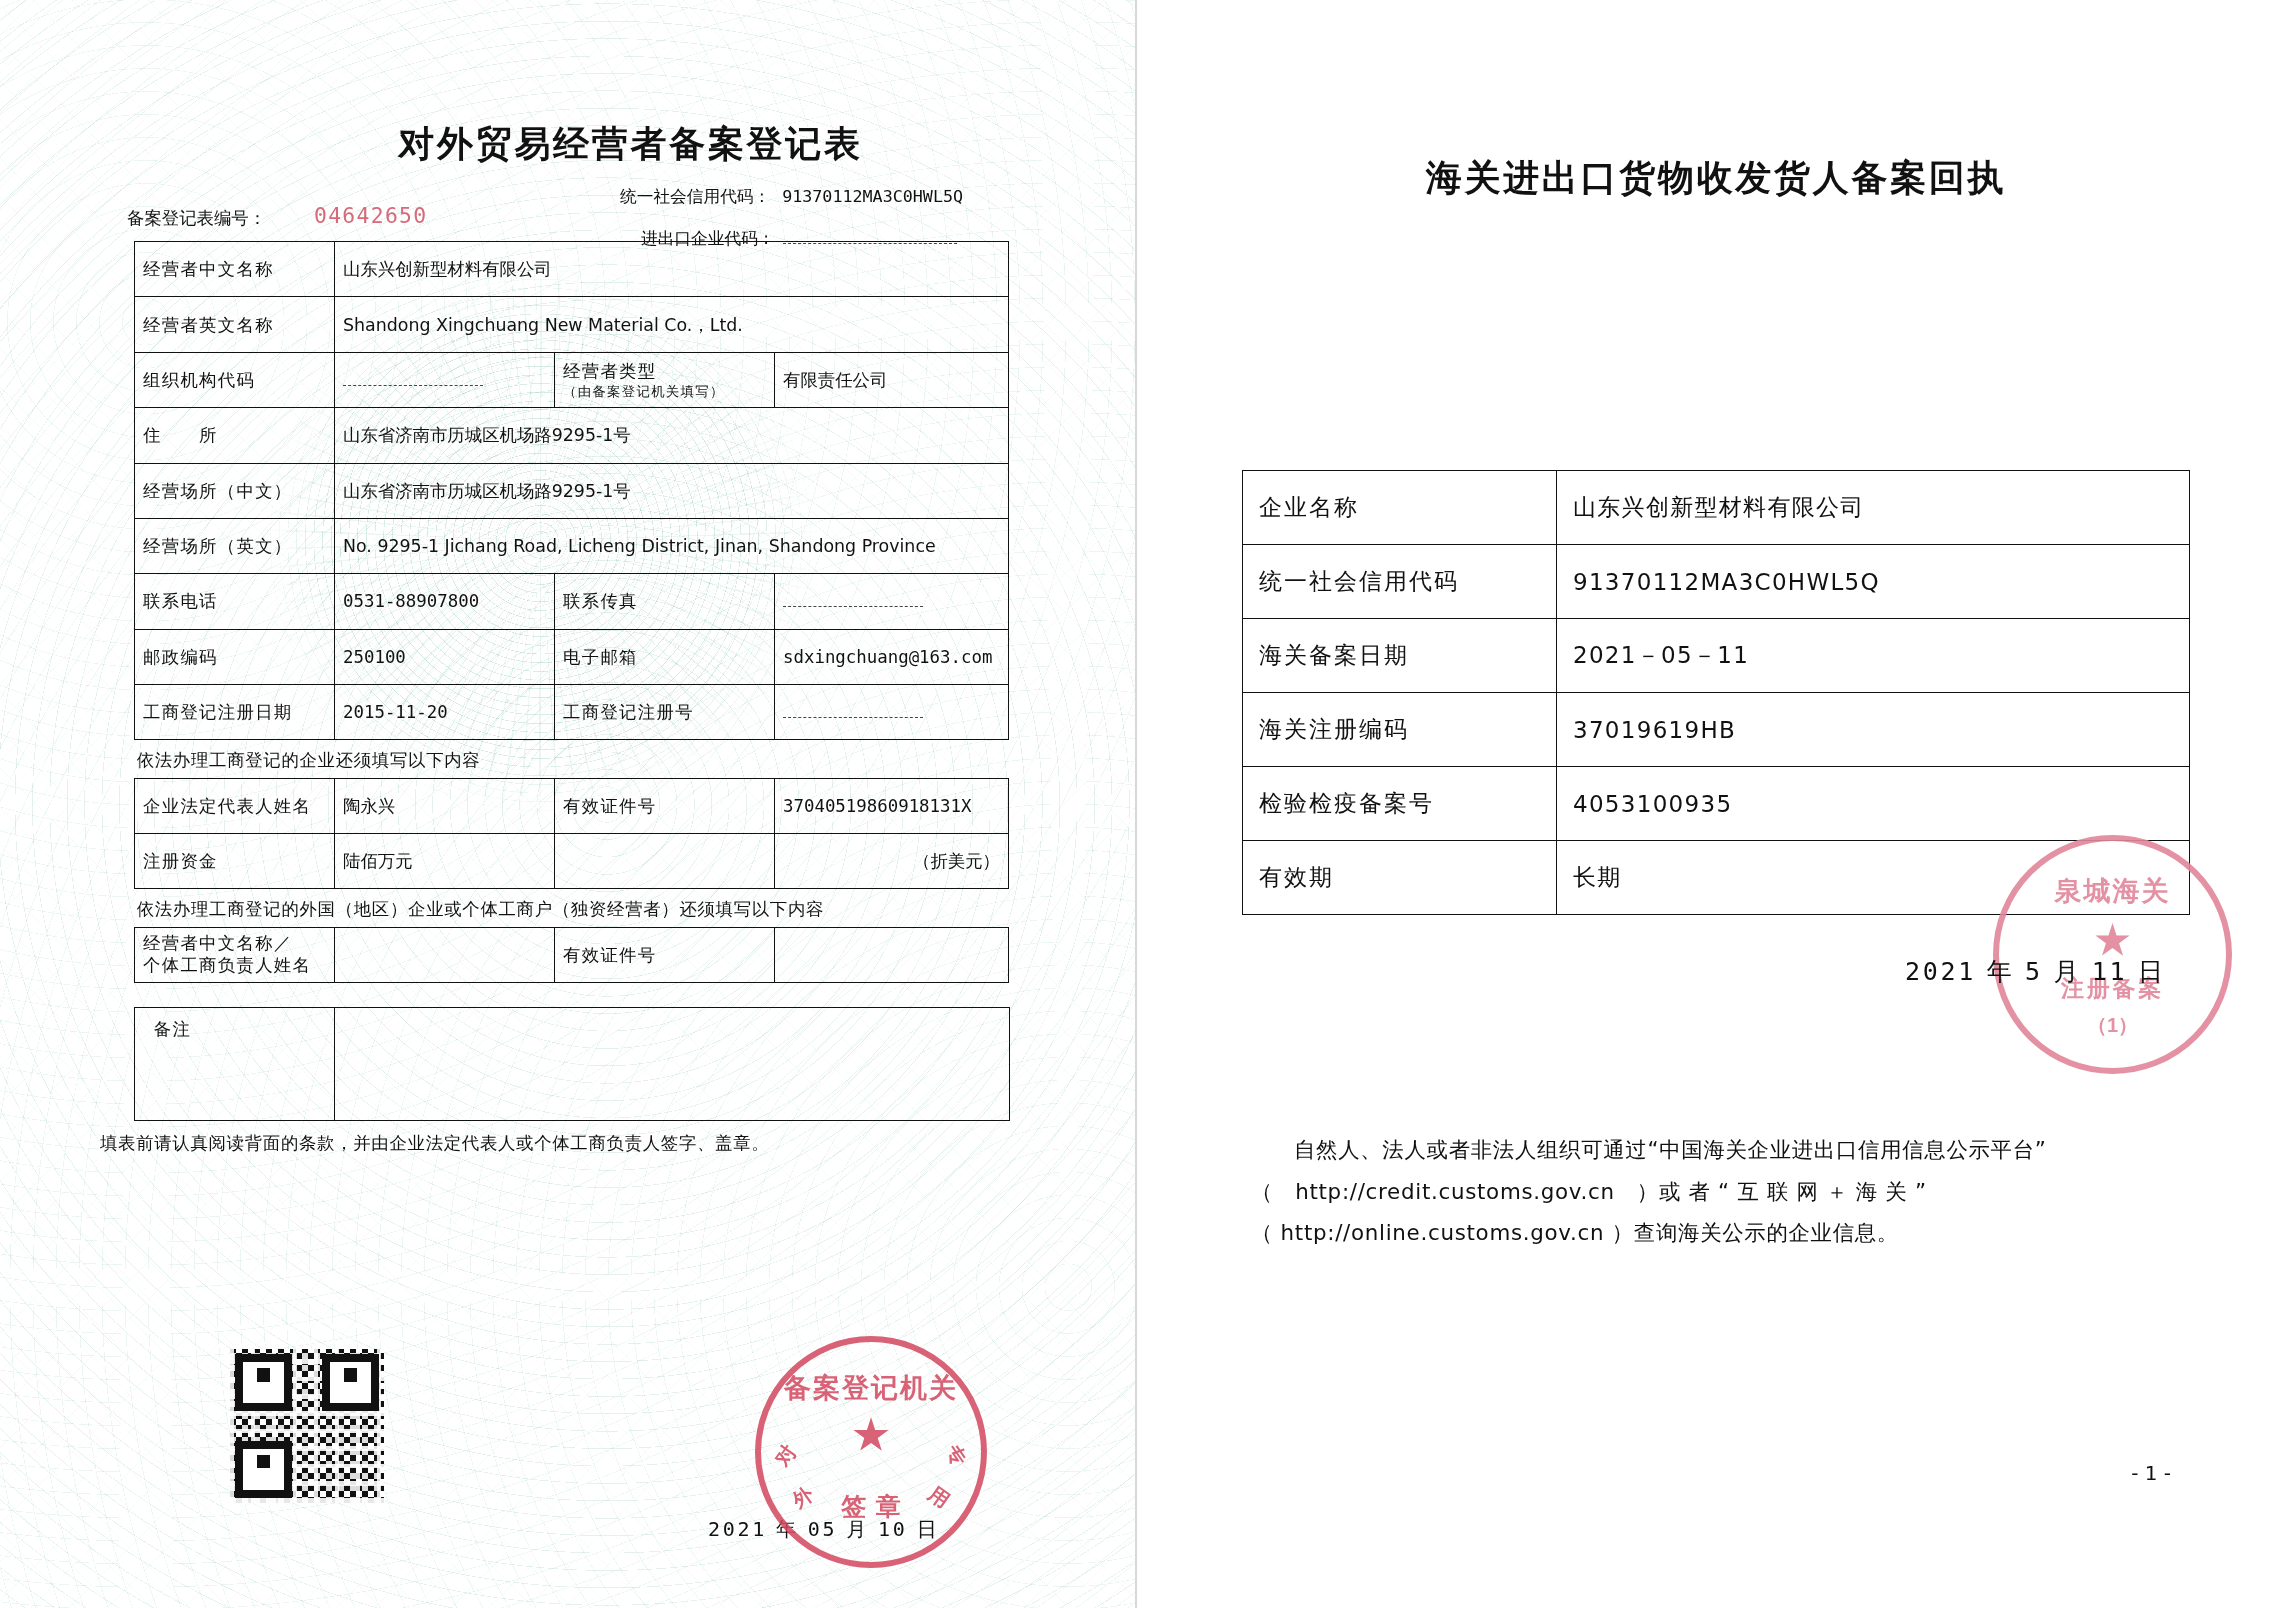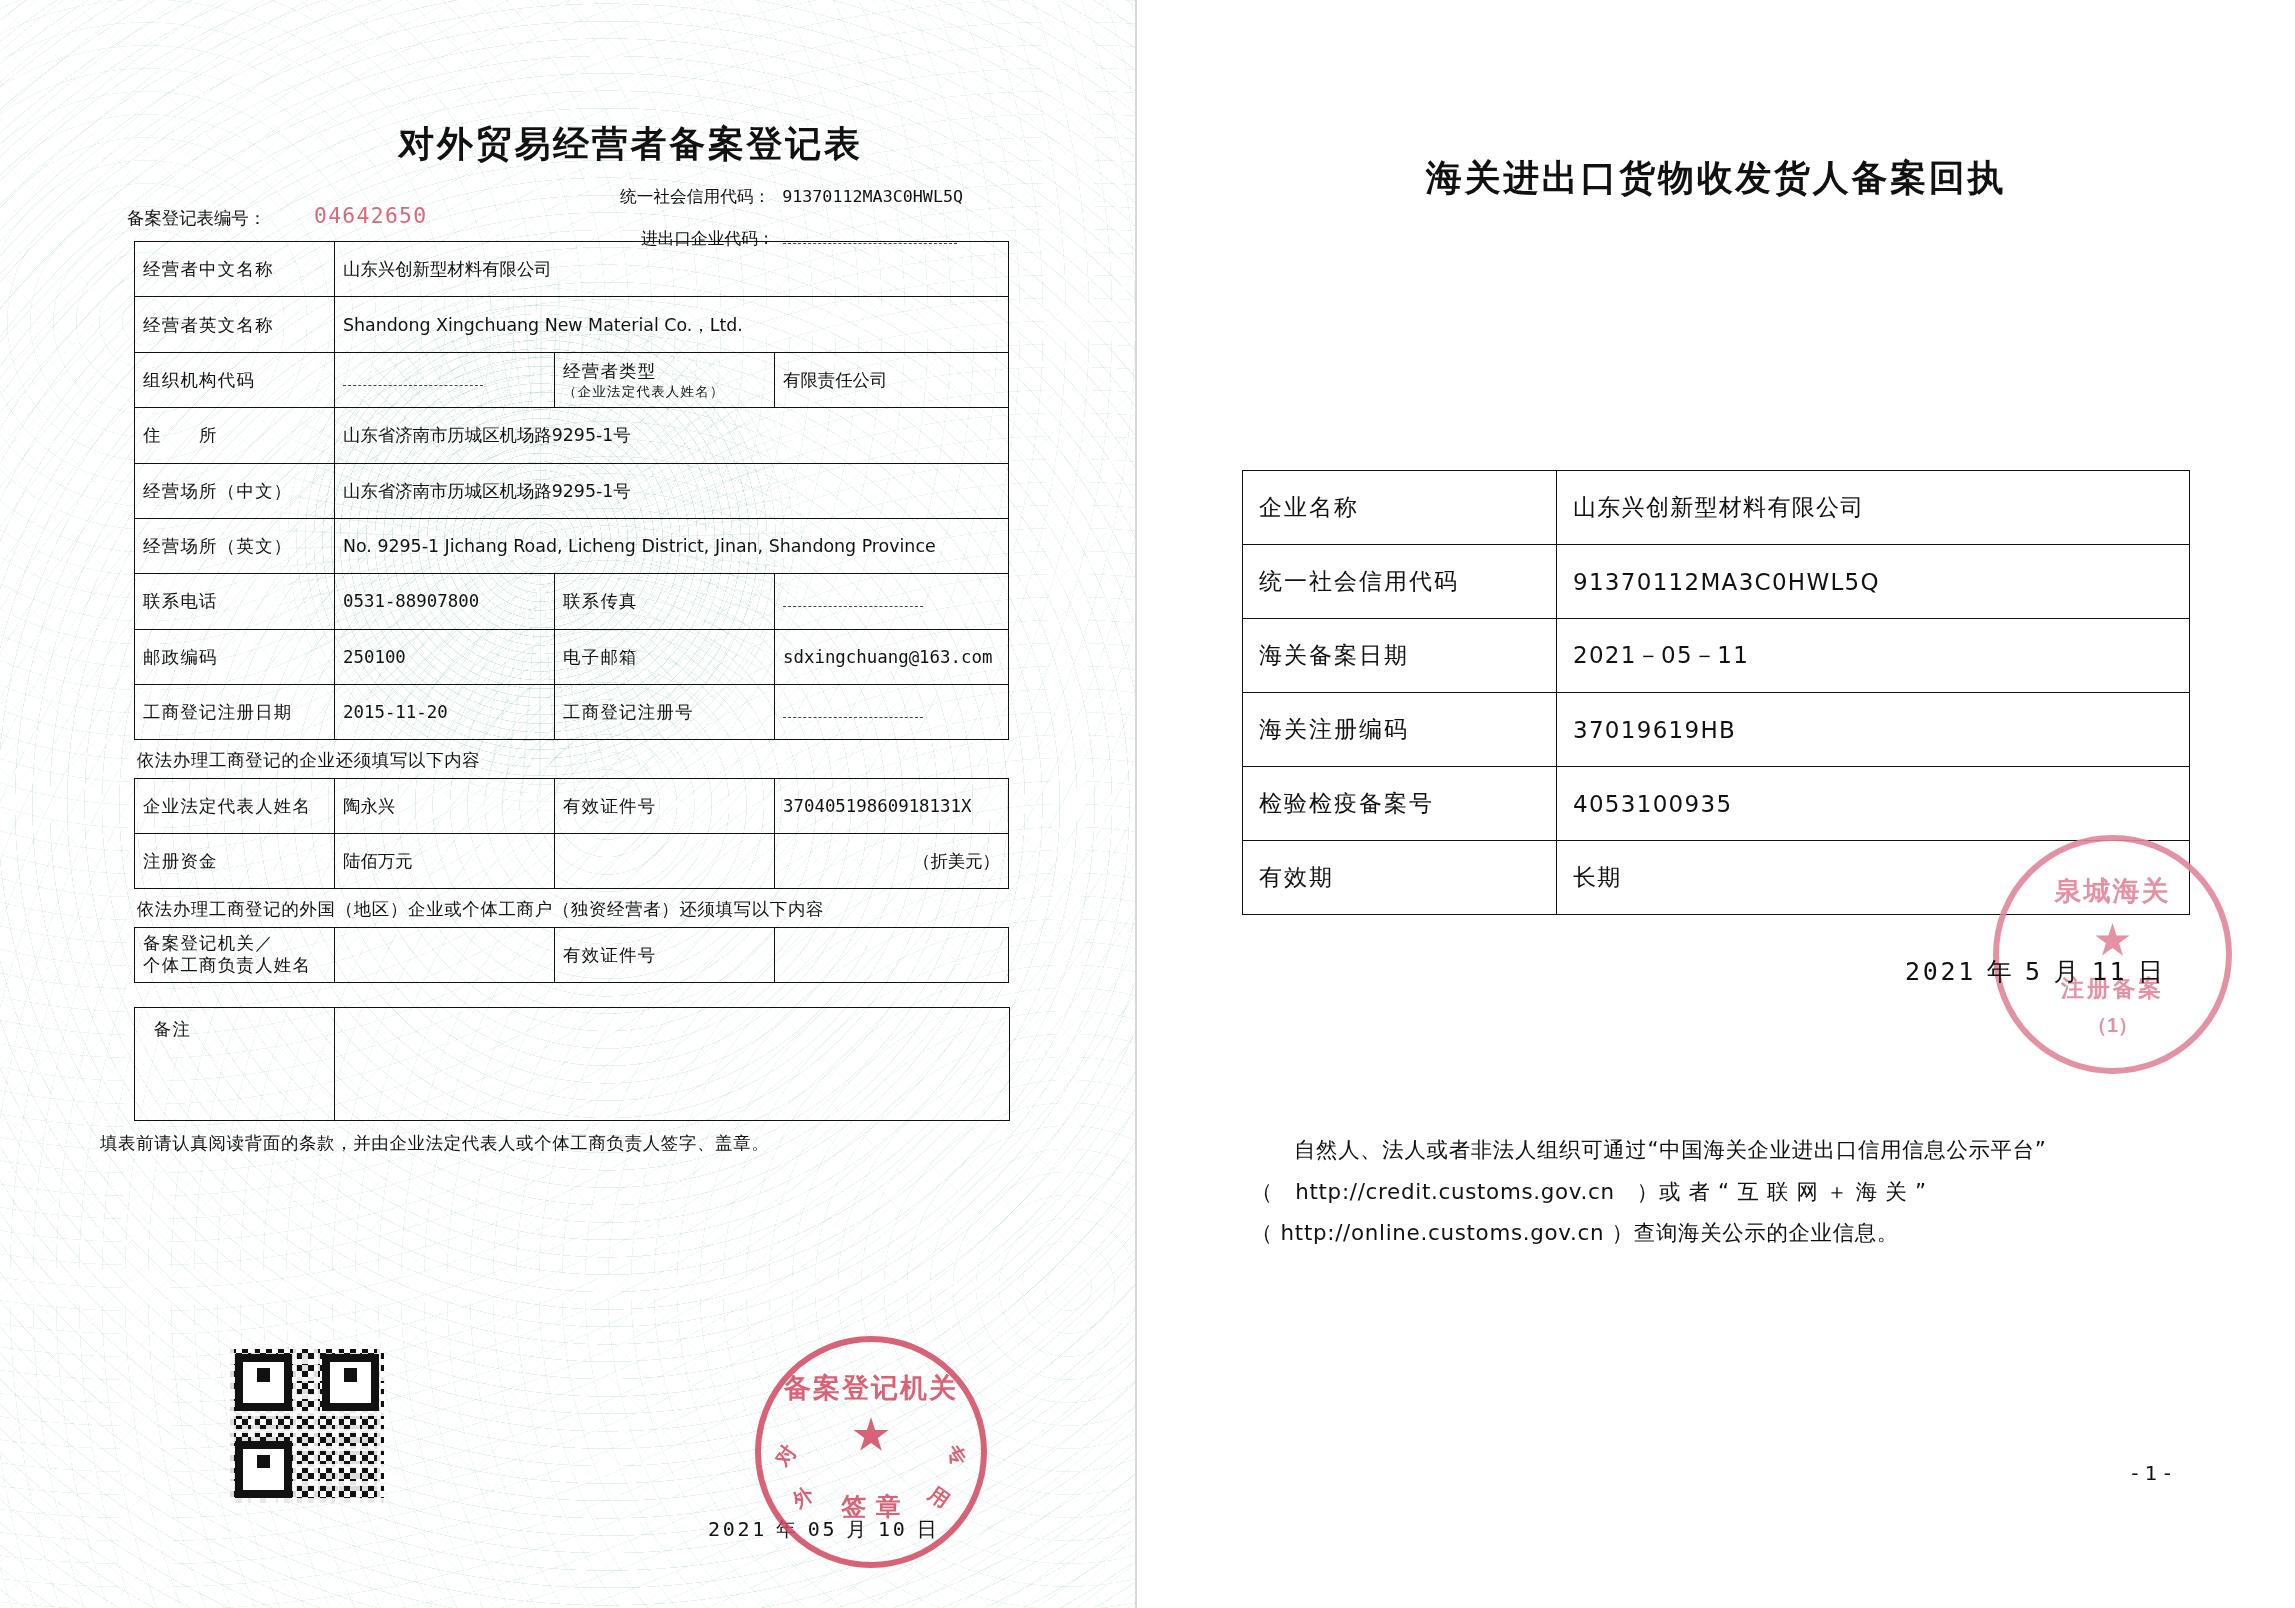--- a/index.html
+++ b/index.html
@@ -456,21 +456,21 @@
           </tr>
           <tr>
             <td class="lbl">经营者英文名称</td>
             <td class="val" colspan="3">Shandong Xingchuang New Material Co.，Ltd.</td>
           </tr>
           <tr>
             <td class="lbl">组织机构代码</td>
             <td class="val"><span class="dashes"></span></td>
             <td class="lbl small">
               <div>经营者类型</div>
-              <div style="font-size:13.4px">（企业法定代表人姓名）</div>
+              <div style="font-size:13.4px">（由备案登记机关填写）</div>
             </td>
             <td class="val">有限责任公司</td>
           </tr>
           <tr>
             <td class="lbl">住　　所</td>
             <td class="val" colspan="3">山东省济南市历城区机场路9295-1号</td>
           </tr>
           <tr>
             <td class="lbl">经营场所（中文）</td>
             <td class="val" colspan="3">山东省济南市历城区机场路9295-1号</td>
@@ -530,21 +530,21 @@
       <table class="form">
         <colgroup>
           <col style="width:200px">
           <col style="width:220px">
           <col style="width:220px">
           <col style="width:234px">
         </colgroup>
         <tbody>
           <tr>
             <td class="lbl two-line">
-              <div>备案登记机关／</div>
+              <div>经营者中文名称／</div>
               <div>个体工商负责人姓名</div>
             </td>
             <td class="val"></td>
             <td class="lbl">有效证件号</td>
             <td class="val"></td>
           </tr>
         </tbody>
       </table>
 
       <table class="form" style="margin-top:24px">

